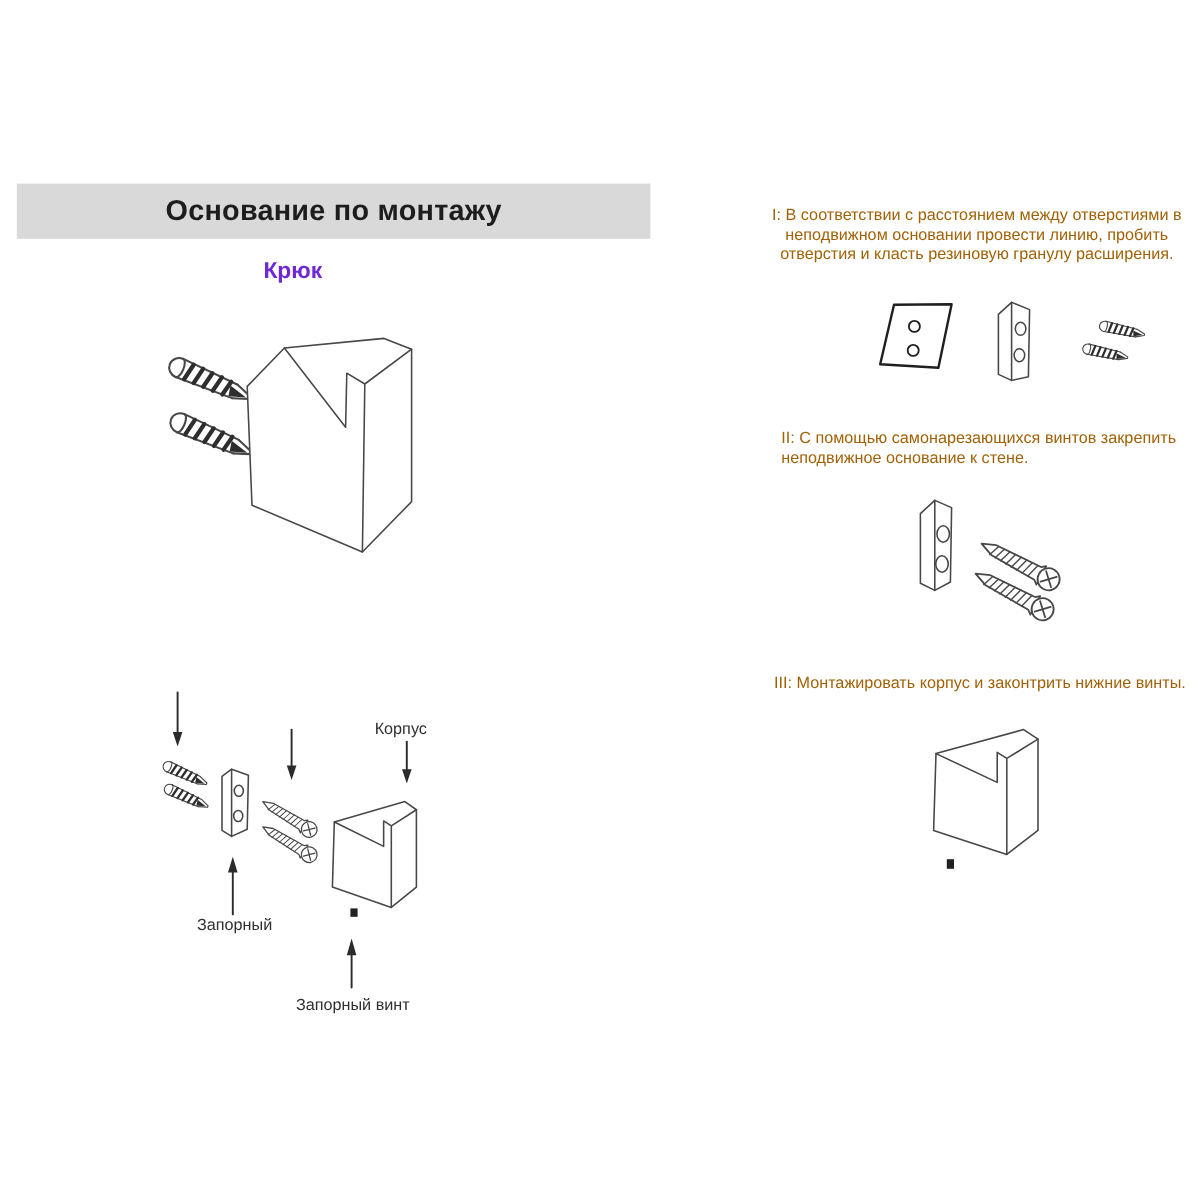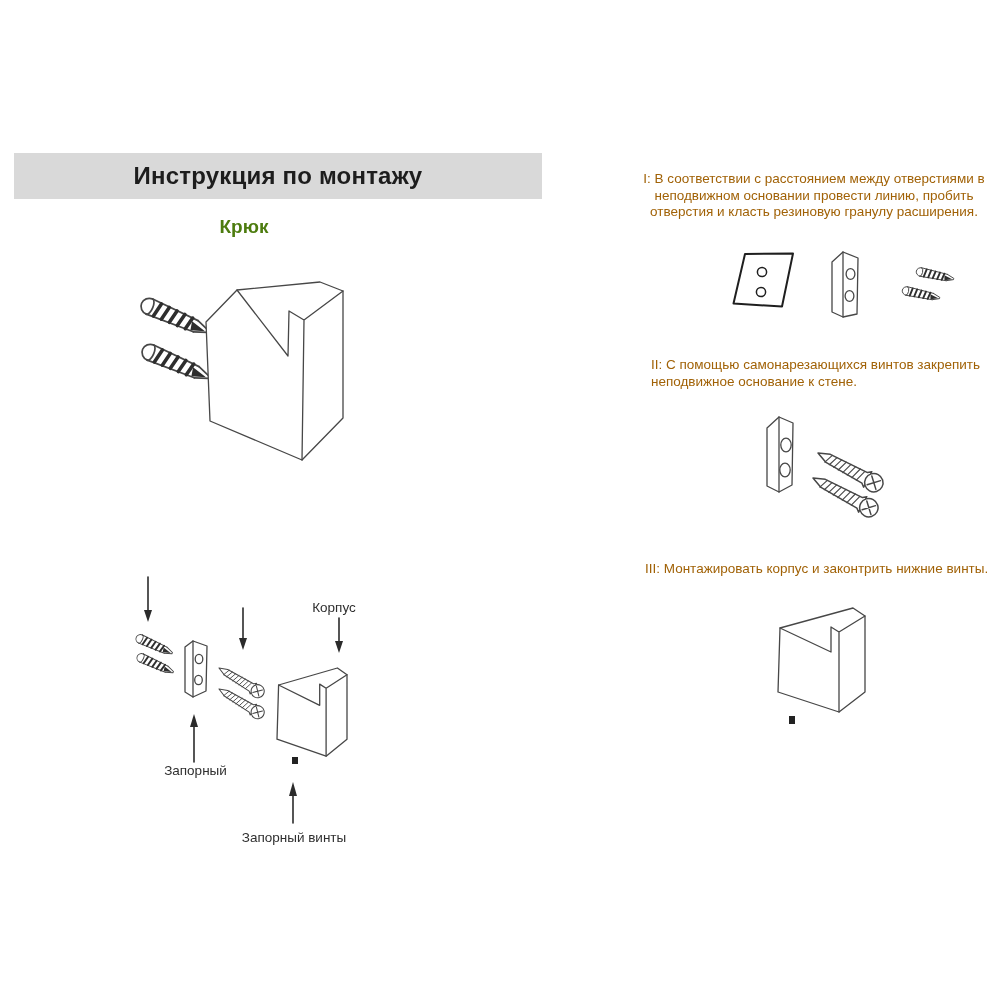--- a/index.html
+++ b/index.html
@@ -3,21 +3,21 @@
 <meta charset="utf-8">
 <style>
   html,body{margin:0;padding:0;background:#fff;}
   .canvas{position:relative;width:1000px;height:1000px;background:#ffffff;overflow:hidden;
           font-family:"Liberation Sans",sans-serif;color:#333;}
   .abs{position:absolute;}
   .header-bar{left:14px;top:153px;width:528px;height:46px;background:#d9d9d9;
               display:flex;align-items:center;justify-content:center;}
   .page-title{font-size:24px;font-weight:600;color:#1d1d1d;letter-spacing:.2px;}
   .product-name{left:14px;top:216px;width:460px;text-align:center;
-                font-size:19px;font-weight:600;color:#4d7c0f;}
+                font-size:19px;font-weight:600;color:#6d28d9;}
   .step-text{font-size:13.5px;line-height:16.5px;color:#a16207;}
   .step1{left:640px;top:171px;width:348px;text-align:center;}
   .step2{left:651px;top:357px;width:340px;text-align:left;}
   .step3{left:645px;top:561px;width:348px;text-align:left;}
   .part-label{font-size:13.5px;line-height:17px;color:#2f2f2f;}
   .lbl-plug{left:84px;top:537px;width:130px;text-align:left;}
   .lbl-screw{left:178px;top:572px;width:138px;text-align:center;}
   .lbl-body{left:304px;top:599px;width:60px;text-align:center;}
   .lbl-base{left:148px;top:762px;width:95px;text-align:center;}
   .lbl-lock{left:238px;top:829px;width:112px;text-align:center;}
@@ -125,25 +125,25 @@
     <g>
       <g>
         <path fill="#fff" d="M780,628 L853,608 L865,616 L865,692 L839,712 L778,692 Z"></path>
         <path d="M780,628 L831,652 L831,627 L839,632 M839,632 L839,712 M839,632 L865,616"></path>
       </g>
       <rect x="789" y="716" width="6" height="8" fill="#222" stroke="none"></rect>
     </g>
   </svg>
 
   <div class="abs header-bar">
-    <span class="page-title">Инструкция по монтажу</span>
+    <span class="page-title">Основание по монтажу</span>
   </div>
   <div class="abs product-name">Крюк</div>
 
   <div class="abs part-label lbl-body">Корпус</div>
   <div class="abs part-label lbl-base">Запорный</div>
-  <div class="abs part-label lbl-lock">Запорный винты</div>
+  <div class="abs part-label lbl-lock">Запорный винт</div>
 
   <div class="abs step-text step1">I: В соответствии с расстоянием между отверстиями в неподвижном основании провести линию, пробить отверстия и класть резиновую гранулу расширения.</div>
   <div class="abs step-text step2">II: С помощью самонарезающихся винтов закрепить неподвижное основание к стене.</div>
   <div class="abs step-text step3">III: Монтажировать корпус и законтрить нижние винты.</div>
 
 </div>
 
 </body></html>

